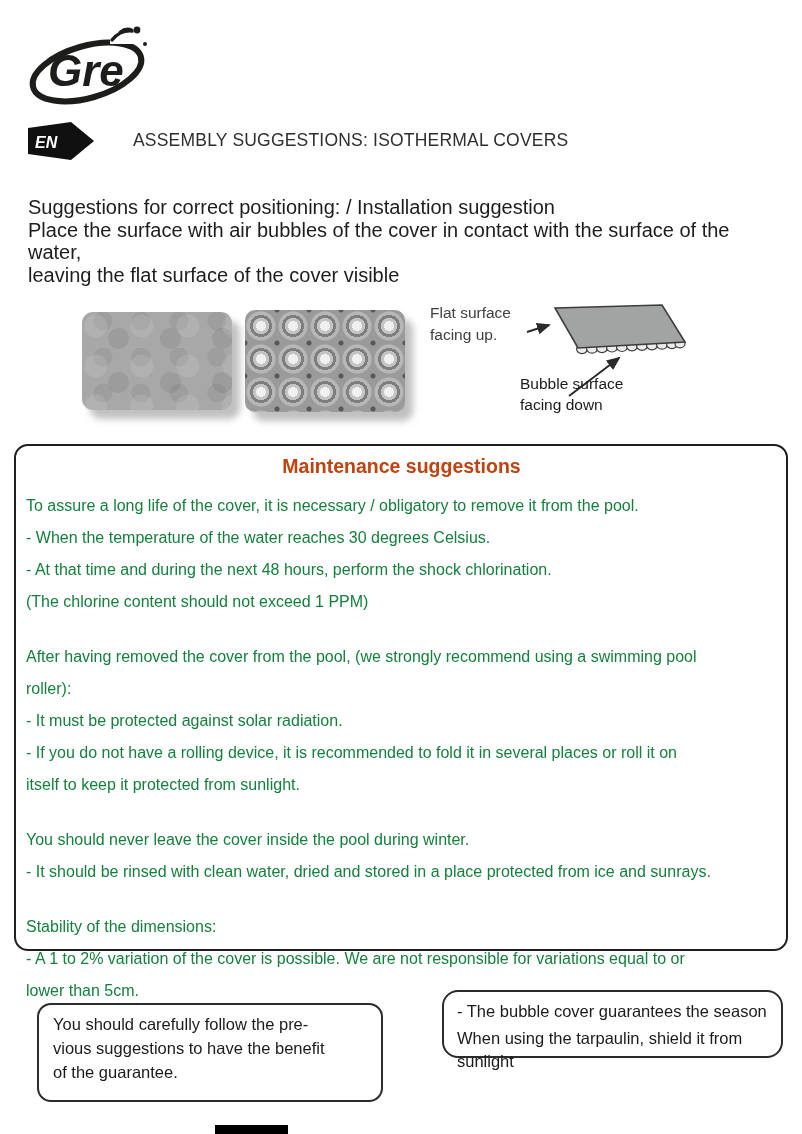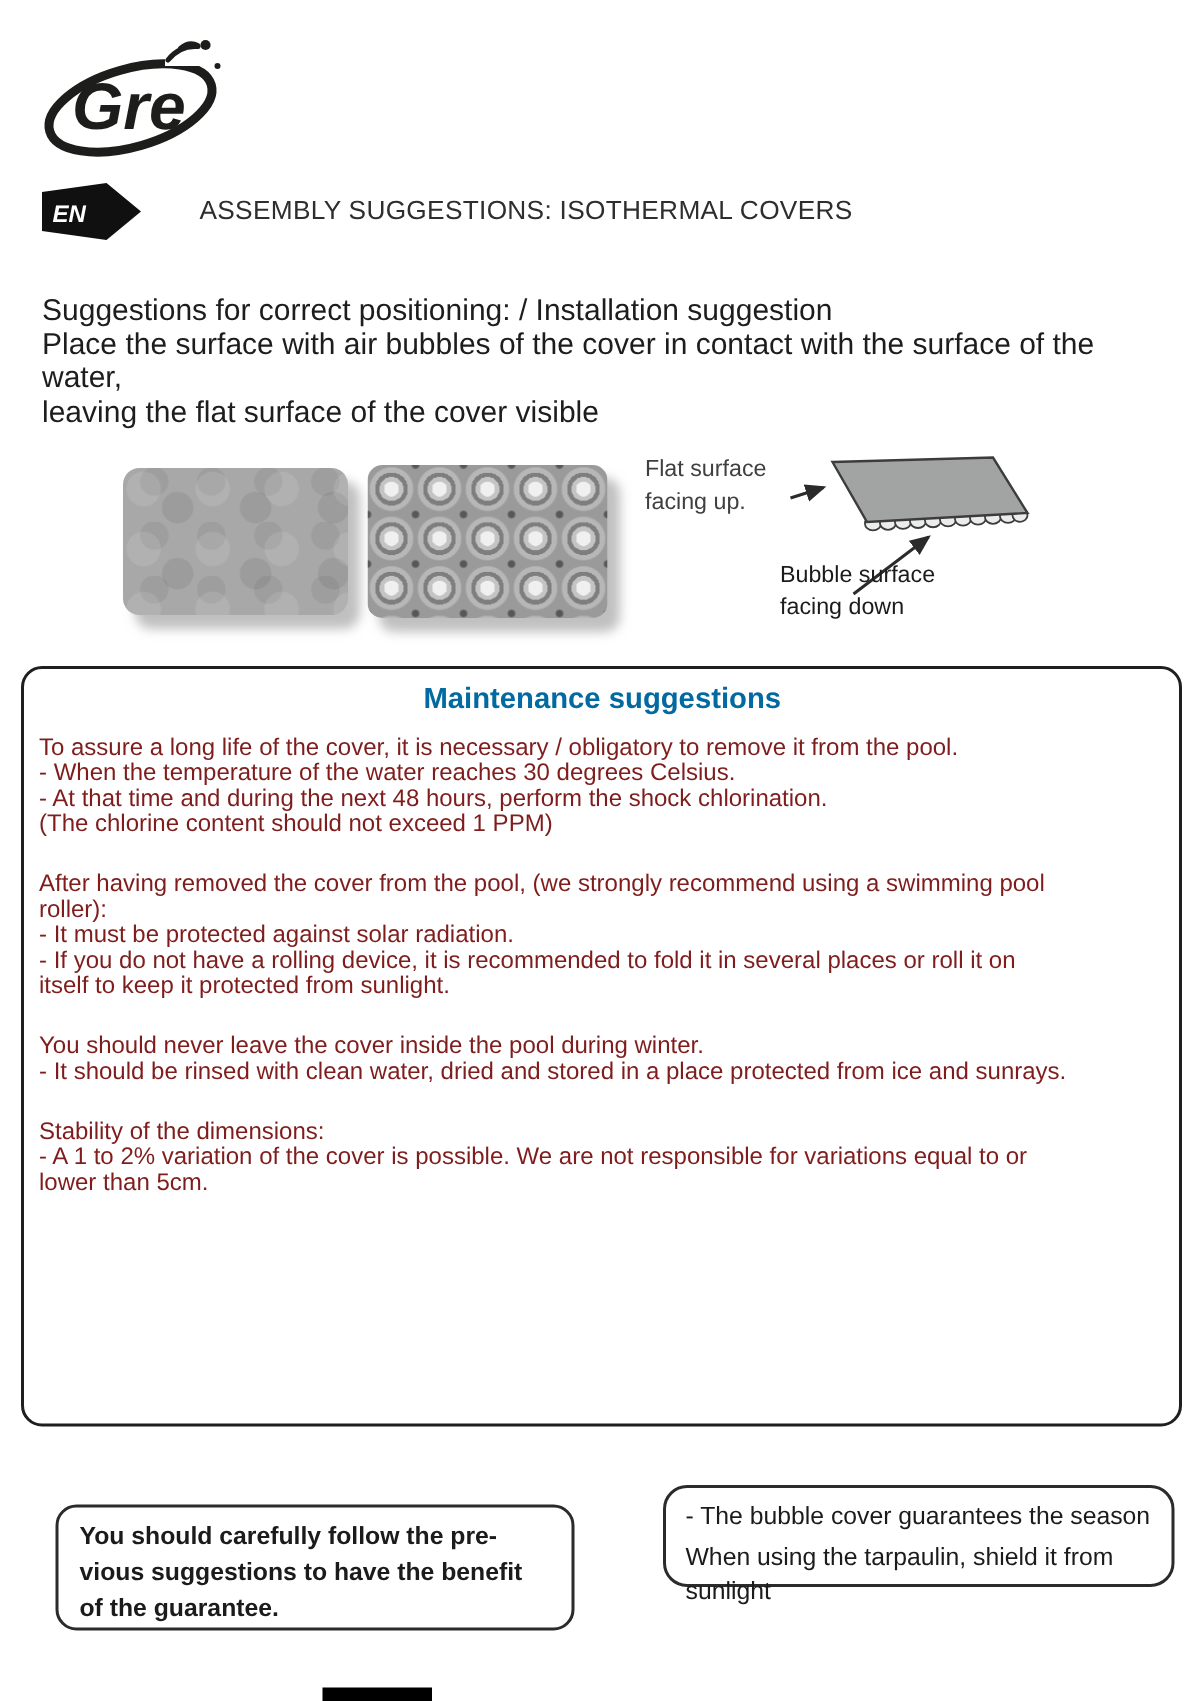--- a/index.html
+++ b/index.html
@@ -43,28 +43,28 @@
   }
   .diagram-svg{left:525px;top:296px;width:220px;height:122px;}
   .flat-label{left:430px;top:302px;width:108px;font-size:15.5px;line-height:22px;color:#404040;}
   .bubble-label{left:520px;top:373px;width:130px;font-size:15.5px;line-height:21px;color:#1b1b1b;}
 
   
   .maint-box{
     left:14px;top:444px;width:774px;height:507px;box-sizing:border-box;
     border:2px solid #1f1f1f;border-radius:14px;padding:7px 9px 0 10px;
   }
-  .maint-title{margin:2px 0 12px 0;text-align:center;font-size:19.5px;font-weight:bold;color:#0369a1;}
-  .maint-box p{margin:0 0 23px 0;font-size:16px;line-height:17px;color:#7f1d1d;}
+  .maint-title{margin:2px 0 12px 0;text-align:center;font-size:19.5px;font-weight:bold;color:#c2410c;}
+  .maint-box p{margin:0 0 23px 0;font-size:16px;line-height:32px;color:#15803d;}
 
   
   .note-left{
-    left:37px;top:1003px;width:346px;height:84px;box-sizing:border-box;
+    left:37px;top:1003px;width:346px;height:99px;box-sizing:border-box;
     border:2px solid #2b2b2b;border-radius:14px;padding:7px 14px;
-    font-size:16.5px;line-height:24px;color:#1b1b1b;font-weight:bold;
+    font-size:16.5px;line-height:24px;color:#1b1b1b;
   }
   .note-right{
     left:442px;top:990px;width:341px;height:68px;box-sizing:border-box;
     border:2px solid #2b2b2b;border-radius:16px;padding:7px 13px;
     font-size:16.5px;color:#1b1b1b;
   }
   .note-right .l1{line-height:24px;margin-bottom:4px;}
   .note-right .l2{line-height:23px;}
 
   .footer-mark{left:215px;top:1125px;width:73px;height:9px;background:#000;}

